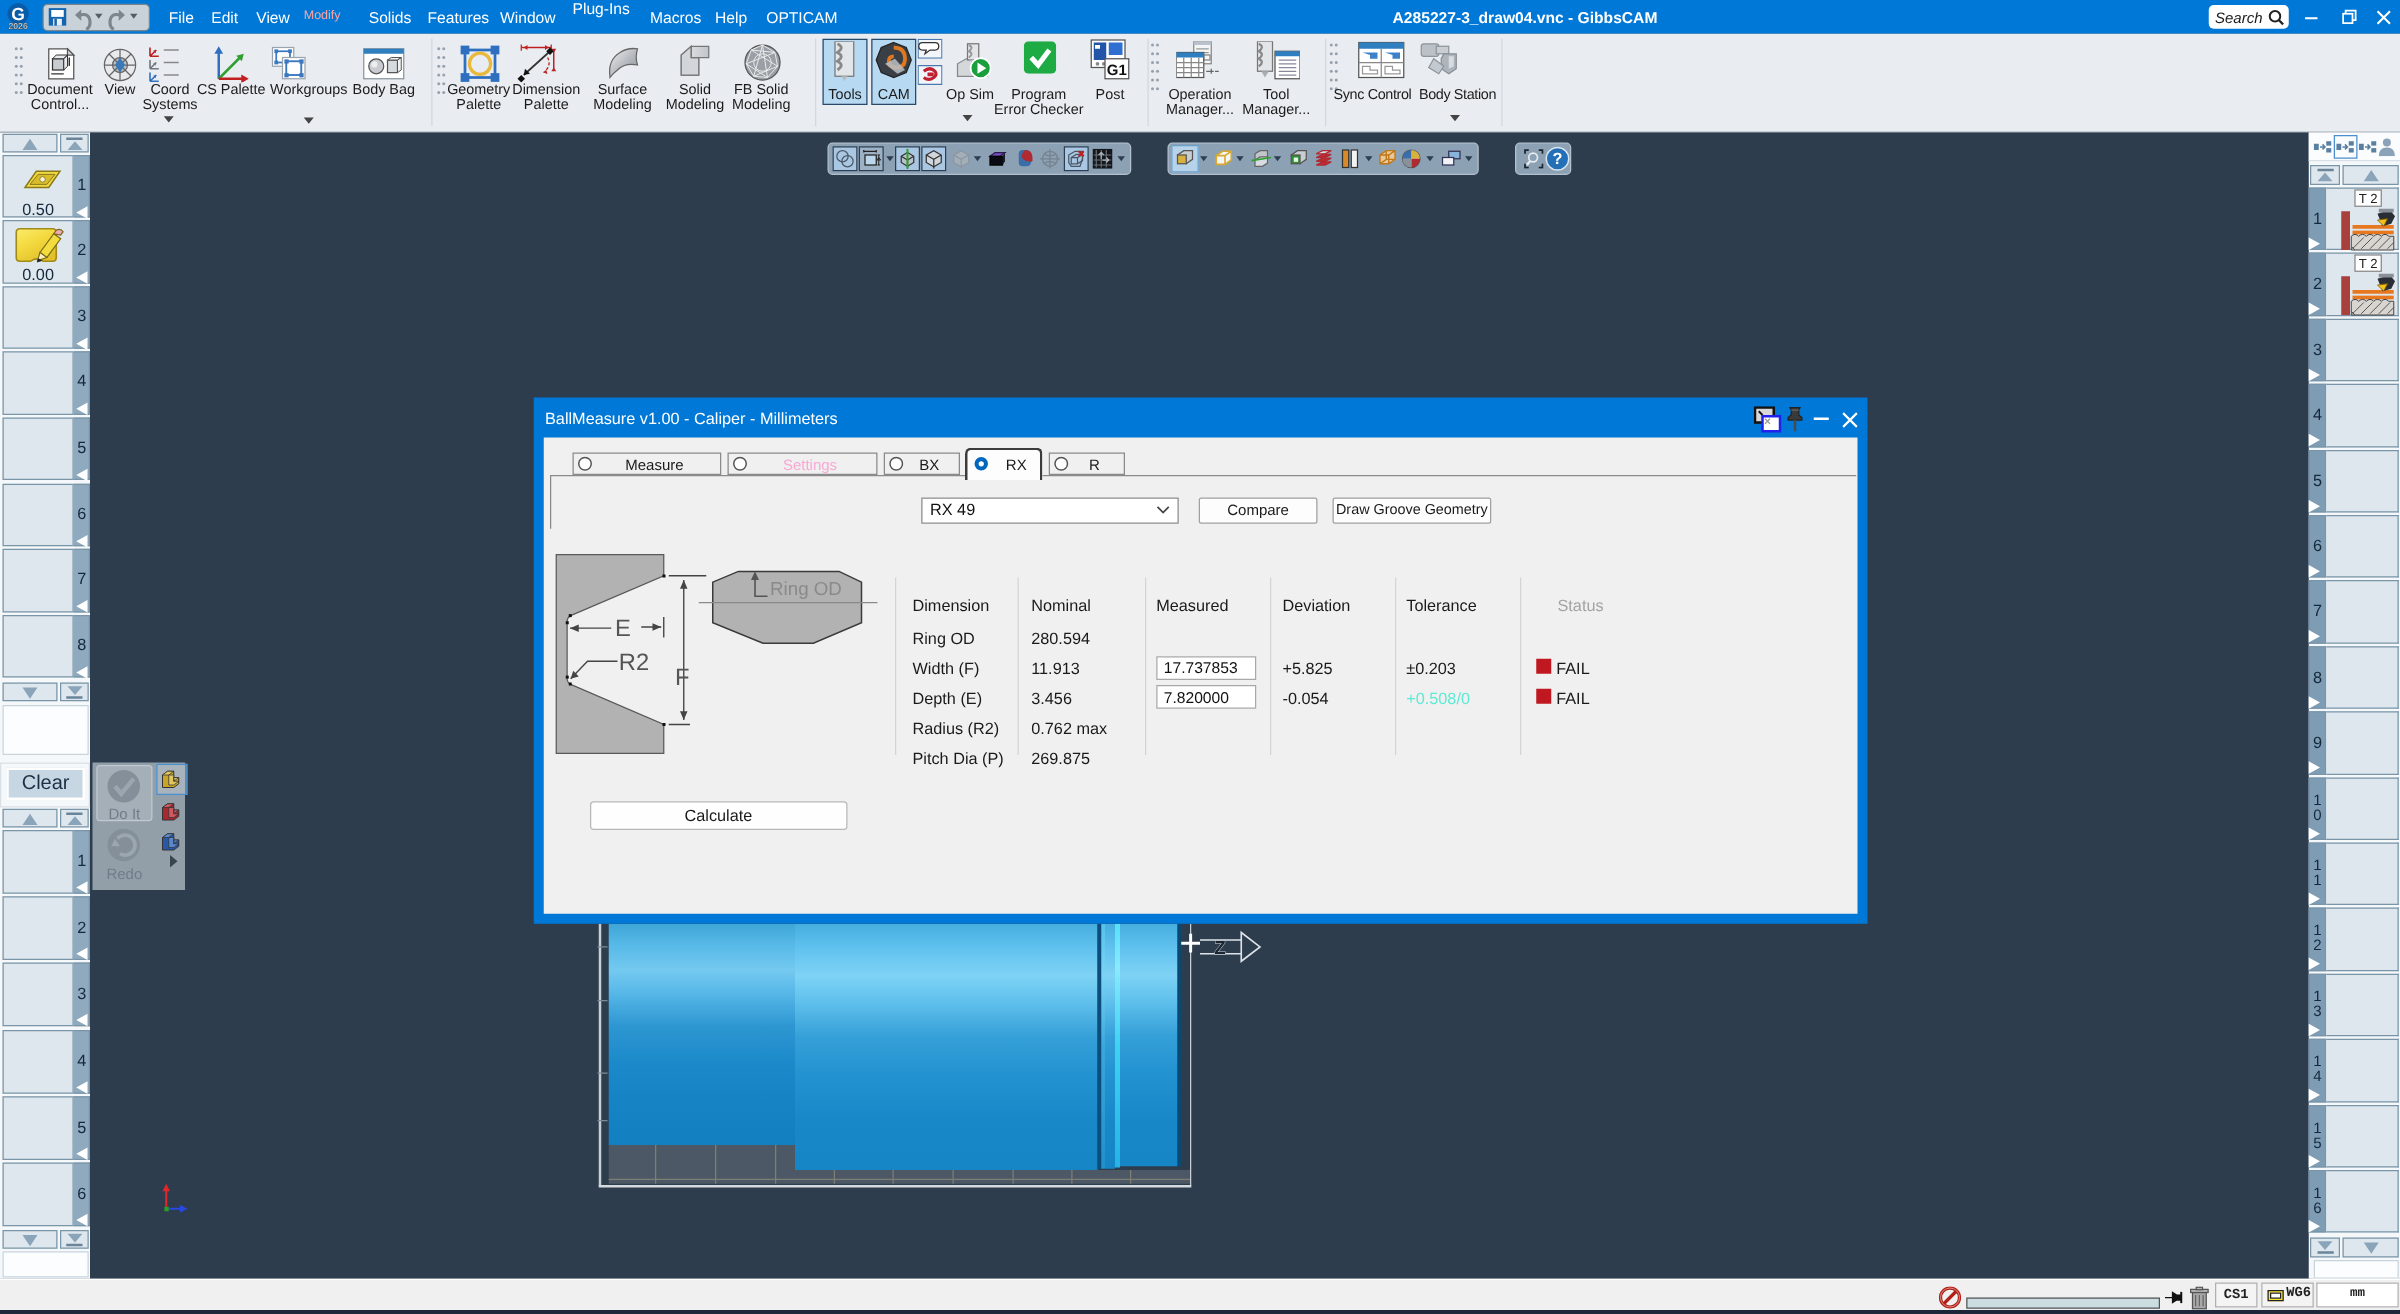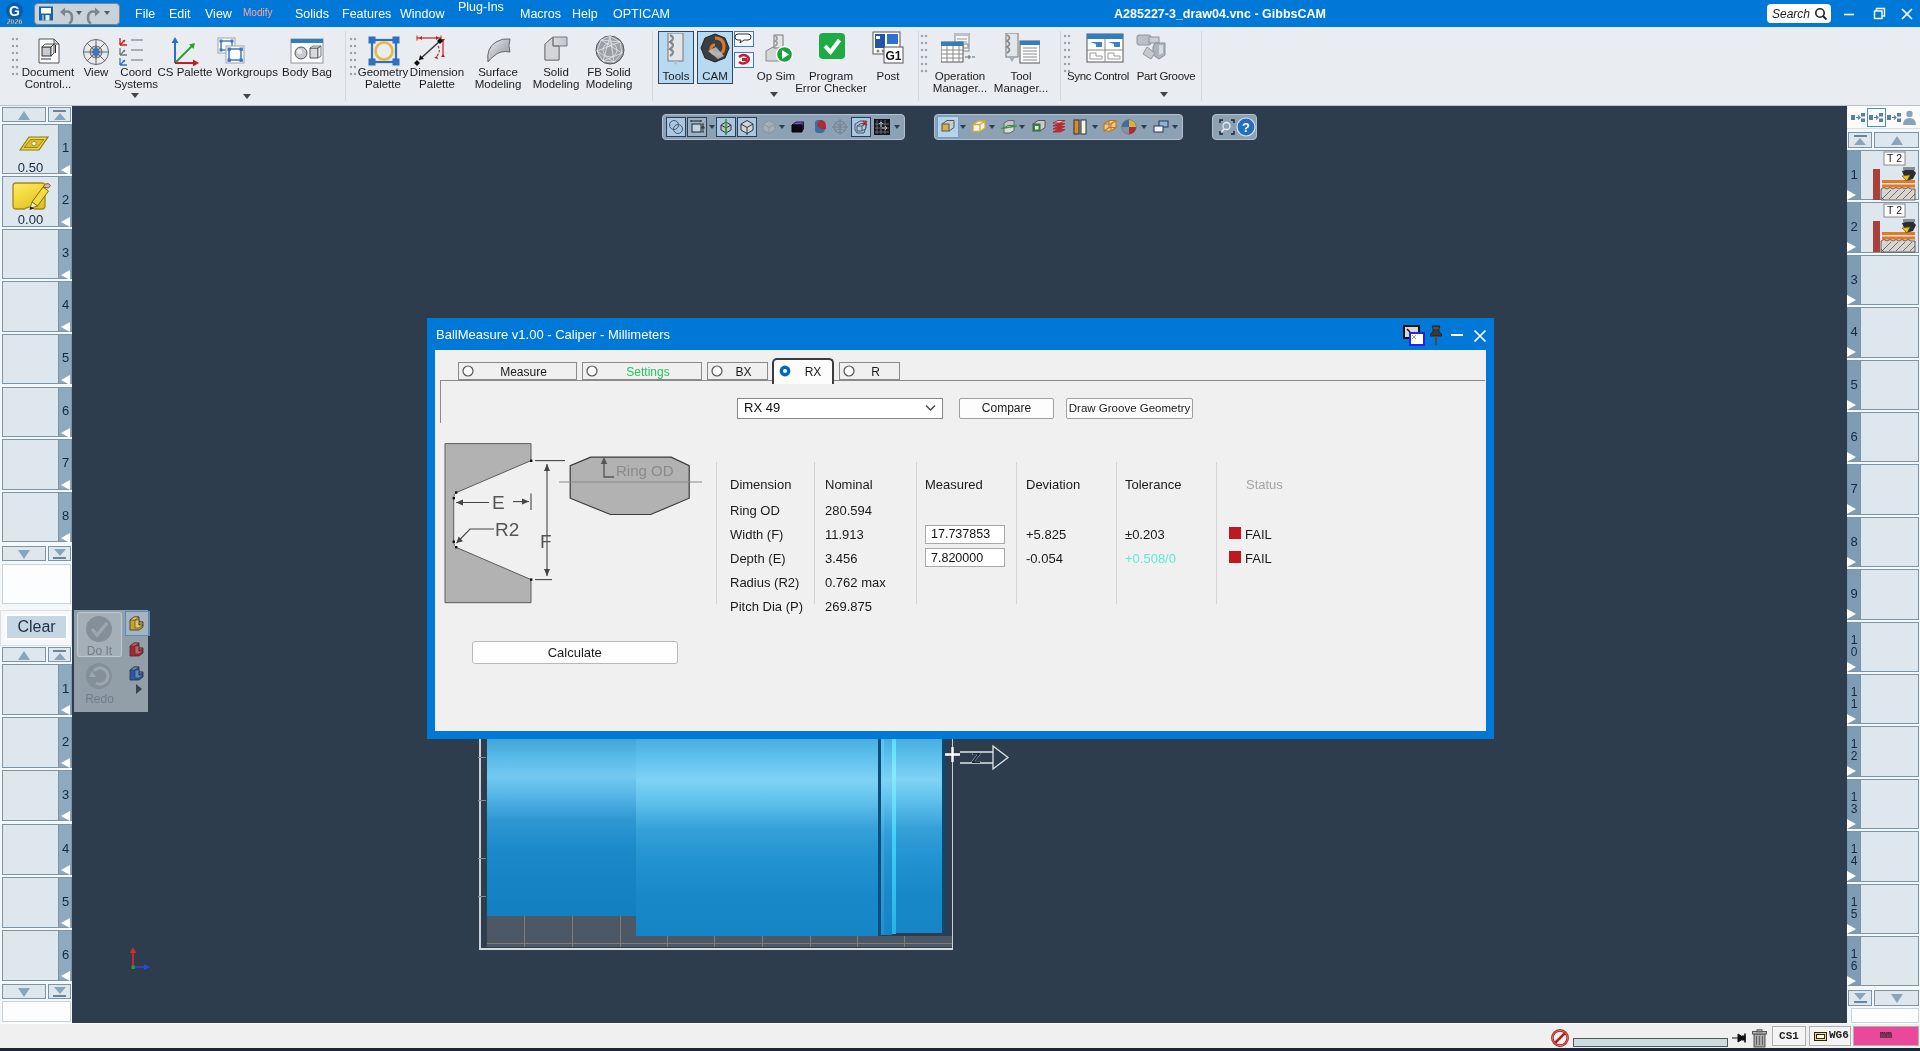--- a/index.html
+++ b/index.html
@@ -336,21 +336,21 @@
 <div class="lbl" style="left:1058px;top:70px;width:80px;letter-spacing:-0.3px;">Sync Control</div>
 <svg class="a" style="left:1135px;top:31px" width="40" height="36" viewBox="0 0 40 36">
     <g opacity="0.95">
       <rect x="2" y="4" width="14" height="10" rx="2" fill="#b9bfc5" stroke="#8a9098"></rect>
       <rect x="14" y="6" width="10" height="6" fill="#c8cdd2" stroke="#8a9098"></rect>
 <path d="M20 12 l10 0 l0 12 l-6 4 l-6 -4 l0 -8 z" fill="#aab1b8" stroke="#848b93"></path>
       <path d="M24 14 l4 0 l0 8 l-4 2 z" fill="#d8dce0"></path>
 <path d="M12 16 l8 6 l-4 6 l-8 -5 z" fill="#c2c8ce" stroke="#8a9098"></path>
     </g>
   </svg>
-<div class="lbl" style="left:1126px;top:70px;width:80px;letter-spacing:-0.3px;">Part Groove</div>
+<div class="lbl" style="left:1126px;top:70px;width:80px;letter-spacing:-0.3px;">Body Station</div>
 <div class="a tri-d" style="left:1160px;top:92px;"></div>
 <div class="a tri-d" style="left:131px;top:93px;"></div>
 <div class="a tri-d" style="left:243px;top:94px;"></div>
 <div class="lbl" style="left:8px;top:66px;width:80px;">Document<br>Control...</div>
 <div class="lbl" style="left:66px;top:66px;width:60px;">View</div>
 <div class="lbl" style="left:101px;top:66px;width:70px;">Coord<br>Systems</div>
 <div class="lbl" style="left:150px;top:66px;width:70px;">CS Palette</div>
 <div class="lbl" style="left:207px;top:66px;width:80px;">Workgroups</div>
 <div class="lbl" style="left:272px;top:66px;width:70px;">Body Bag</div>
 <div class="lbl" style="left:348px;top:66px;width:70px;">Geometry<br>Palette</div>
@@ -804,21 +804,21 @@
 <div class="a" style="left:435px;top:350px;width:1051px;height:381px;background:#f0f0f0;"></div>
 <div class="a" style="left:458px;top:361.5px;width:119px;height:18.5px;background:#f0f0f0;border:1px solid #8a8a8a;box-sizing:border-box;"></div>
 <svg class="a" style="left:462px;top:364.5px" width="12" height="12">
     <circle cx="6" cy="6" r="5" fill="#fefefe" stroke="#555" stroke-width="1.2"></circle>
   </svg>
 <div class="a" style="left:476px;top:365px;width:95px;text-align:center;font-size:12px;color:#1a1a1a;">Measure</div>
 <div class="a" style="left:582px;top:361.5px;width:120px;height:18.5px;background:#f0f0f0;border:1px solid #8a8a8a;box-sizing:border-box;"></div>
 <svg class="a" style="left:586px;top:364.5px" width="12" height="12">
     <circle cx="6" cy="6" r="5" fill="#fefefe" stroke="#555" stroke-width="1.2"></circle>
   </svg>
-<div class="a" style="left:600px;top:365px;width:96px;text-align:center;font-size:12px;color:#22c55e;">Settings</div>
+<div class="a" style="left:600px;top:365px;width:96px;text-align:center;font-size:12px;color:#f9a8d4;">Settings</div>
 <div class="a" style="left:707px;top:361.5px;width:61px;height:18.5px;background:#f0f0f0;border:1px solid #8a8a8a;box-sizing:border-box;"></div>
 <svg class="a" style="left:711px;top:364.5px" width="12" height="12">
     <circle cx="6" cy="6" r="5" fill="#fefefe" stroke="#555" stroke-width="1.2"></circle>
   </svg>
 <div class="a" style="left:725px;top:365px;width:37px;text-align:center;font-size:12px;color:#1a1a1a;">BX</div>
 <div class="a" style="left:772px;top:358px;width:62px;height:26px;background:#fdfdfd;border:2px solid #3c3c3c;border-bottom:none;border-radius:5px 5px 0 0;box-sizing:border-box;"></div>
 <svg class="a" style="left:779px;top:364.5px" width="12" height="12">
     <circle cx="6" cy="6" r="5.4" fill="#0067c0"></circle>
     <circle cx="6" cy="6" r="2.1" fill="#fff"></circle>
   </svg>
@@ -929,12 +929,12 @@
       <line x1="8.5" y1="7" x2="8.5" y2="16"></line>
       <line x1="11.5" y1="7" x2="11.5" y2="16"></line>
     </g>
 </svg>
 <div class="a" style="left:1772px;top:1026px;width:34px;height:20px;background:#f4f4f4;border:1px solid #b0b0b0;box-sizing:border-box;text-align:center;font-size:11px;font-weight:bold;color:#222;line-height:18px;font-family:'Liberation Mono',monospace;">CS1</div>
 <div class="a" style="left:1809px;top:1026px;width:42px;height:20px;background:#f4f4f4;border:1px solid #b0b0b0;box-sizing:border-box;"></div>
 <div class="a" style="left:1814px;top:1032px;width:13px;height:9px;background:#ffe820;border:1.5px solid #222;box-sizing:border-box;">
     <div style="width:7px;height:3px;background:#fff;border:1px solid #222;margin:1px auto;"></div>
   </div>
 <div class="a" style="left:1829px;top:1029px;font-size:11px;font-weight:bold;color:#222;font-family:'Liberation Mono',monospace;">WG6</div>
-<div class="a" style="left:1853px;top:1026px;width:66px;height:20px;background:#ec4899;border:1px solid #b0b0b0;box-sizing:border-box;text-align:center;font-size:10px;font-weight:bold;color:#222;line-height:18px;font-family:'Liberation Mono',monospace;">mm</div>
+<div class="a" style="left:1853px;top:1026px;width:66px;height:20px;background:#ffffff;border:1px solid #b0b0b0;box-sizing:border-box;text-align:center;font-size:10px;font-weight:bold;color:#222;line-height:18px;font-family:'Liberation Mono',monospace;">mm</div>
 </body></html>

